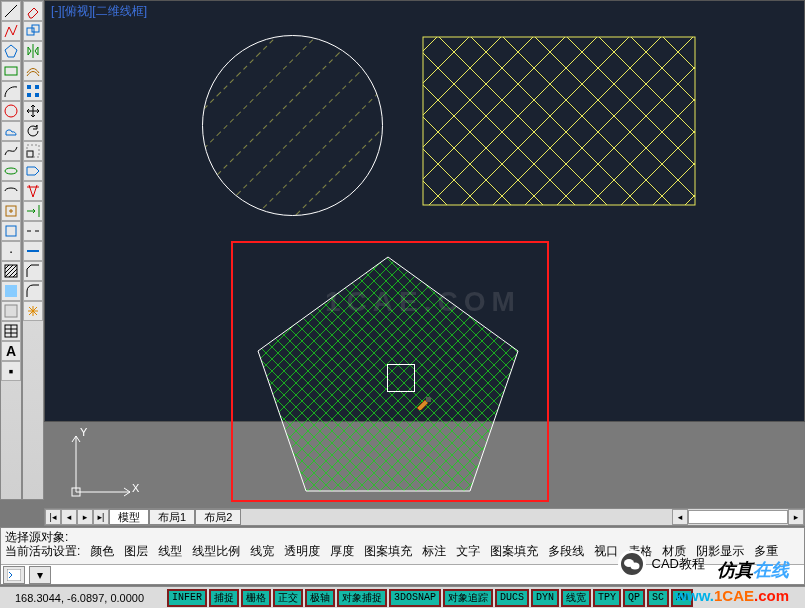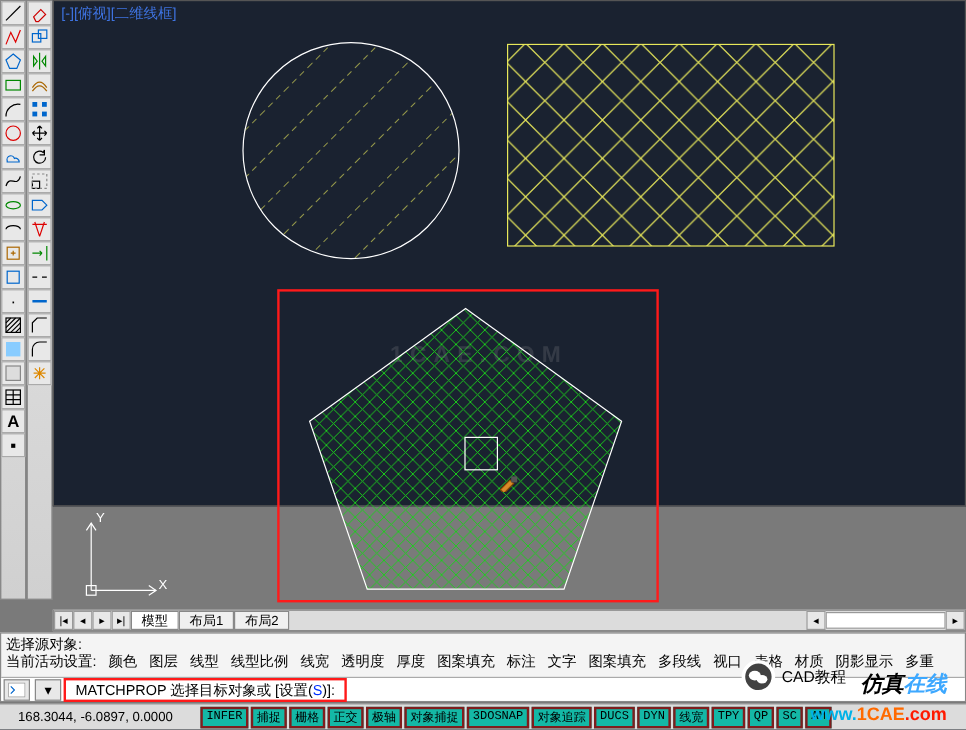--- a/index.html
+++ b/index.html
@@ -71,21 +71,21 @@
   }
   .ucs {
     position:absolute;
     left:15px; top:425px;
     width:80px; height:78px;
     color:#fff;
   }
   .watermark {
     position:absolute;
     left:280px; top:285px;
-    font-size:19px;
+    font-size:28px;
     font-weight:bold;
     color:rgba(200,200,200,0.15);
     letter-spacing:6px;
   }
   .picksquare {
     position:absolute;
     left:342px; top:363px;
     width:28px; height:28px;
     border:1px solid #fff;
   }
@@ -504,23 +504,20 @@
     <span>多重</span>
   </div>
   <div class="cmd-input-row">
     <div class="cmd-icon">
       <svg width="14" height="12" viewBox="0 0 14 12">
           <rect x="0" y="0" width="14" height="12" fill="#fff" stroke="#888"></rect>
           <path d="M2 3l3 3-3 3" stroke="#06c" fill="none"></path>
         </svg>
     </div>
     <div class="cmd-icon">▾</div>
-    <div class="cmd-box">
-      <span class="cmd-text"><span class="hl-cmd">MATCHPROP</span><span> 选择目标对象或 [设置(</span><span class="hl-s">S</span><span>)]:</span></span>
-    </div>
   </div>
 </div>
 
 <div class="status-bar">
   <div class="sb-coord">168.3044, -6.0897, 0.0000</div>
   <div class="sb-btn">INFER</div>
   <div class="sb-btn">捕捉</div>
   <div class="sb-btn">栅格</div>
   <div class="sb-btn">正交</div>
   <div class="sb-btn">极轴</div>

